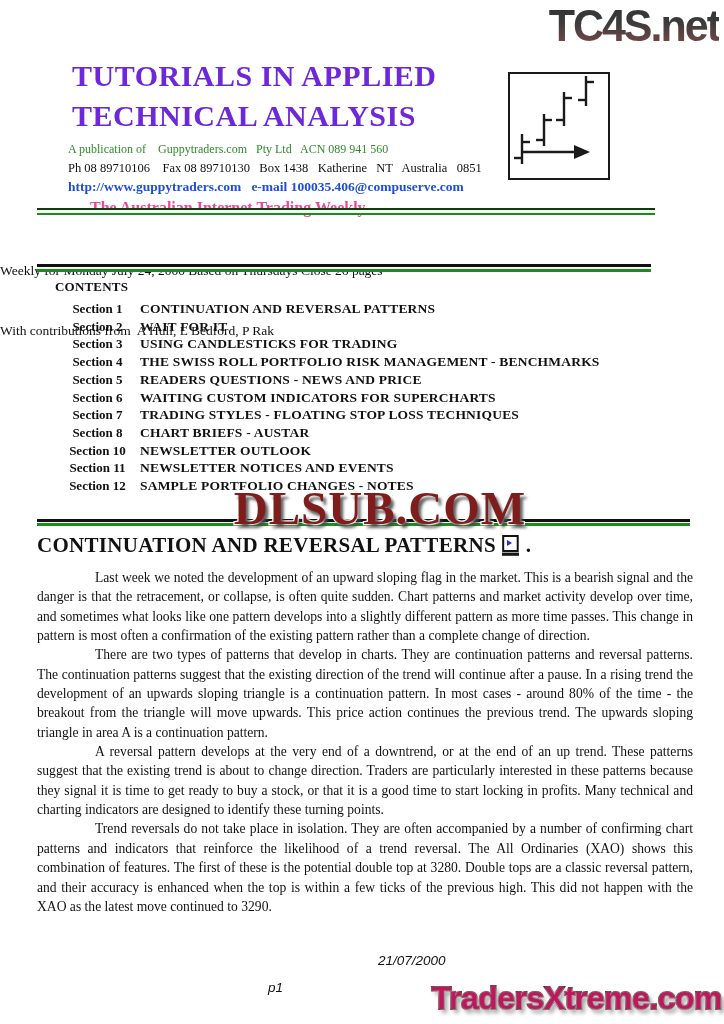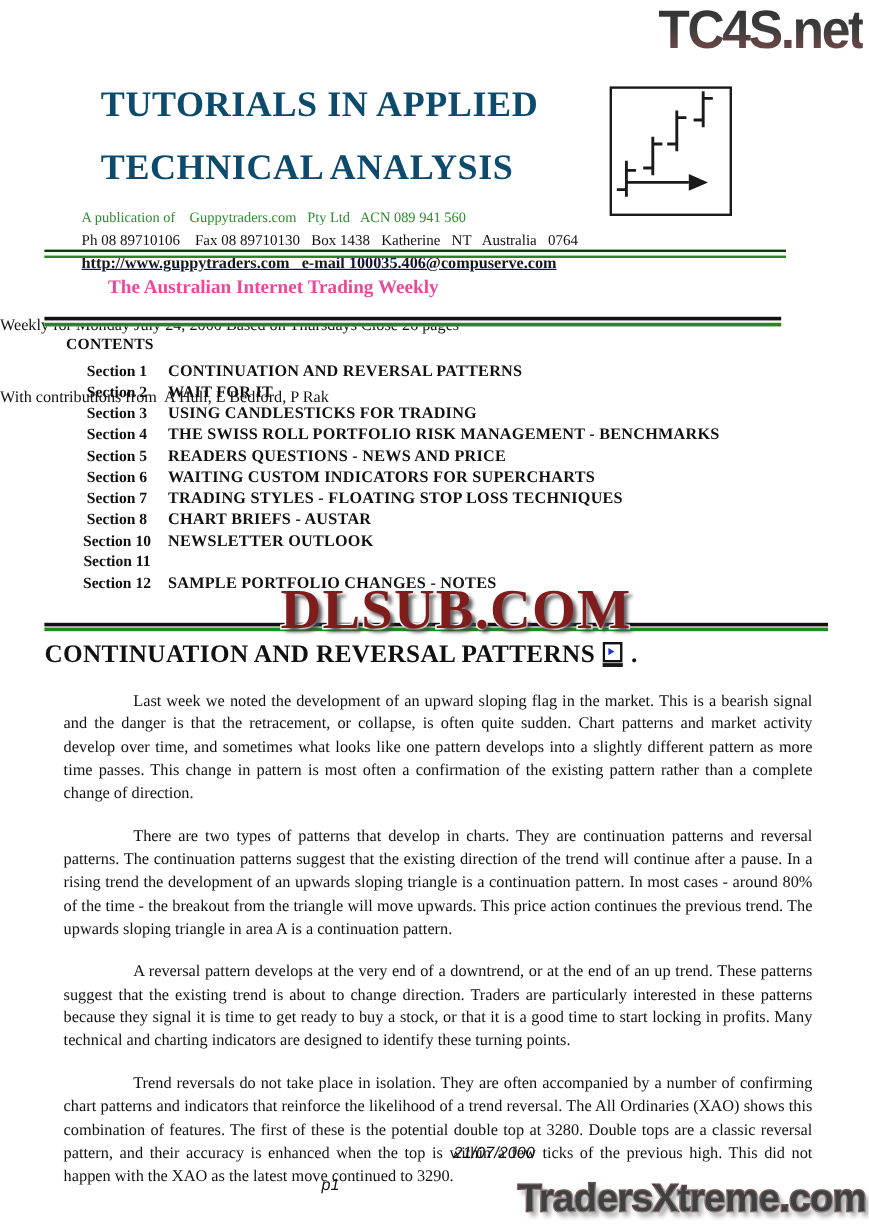--- a/index.html
+++ b/index.html
@@ -8,25 +8,25 @@
 
   
   .tc4s{position:absolute;top:0px;right:5px;
         font-family:"Liberation Sans",sans-serif;font-weight:bold;font-size:43px;
         letter-spacing:-2px;transform:scaleY(1.05);transform-origin:top right;
         background:linear-gradient(180deg,#303030 0%,#3c3c3c 45%,#6f4646 80%,#8a5c5c 100%);
         -webkit-background-clip:text;background-clip:text;color:transparent;}
 
   
   .masthead{position:absolute;left:68px;top:54px;}
-  .mast-title{color:#0c4a6e;font-weight:bold;font-size:30px;line-height:36px;margin:16px;
+  .mast-title{color:#6d28d9;font-weight:bold;font-size:30px;line-height:36px;margin:4px;
               font-family:"Liberation Serif",serif;letter-spacing:0.5px;}
   .mast-pub{color:#2e8b2e;font-size:12px;margin-top:8px;white-space:pre;}
   .mast-contact{color:#111;font-size:12.5px;margin-top:4px;white-space:pre;}
-  .mast-web{color:#0f172a;font-size:13.5px;font-weight:bold;margin-top:3px;white-space:pre;text-decoration:underline;}
+  .mast-web{color:#1d4ed8;font-size:13.5px;font-weight:bold;margin-top:3px;white-space:pre;}
   .mast-tagline{color:#ec4899;font-size:16px;font-weight:bold;margin-top:4px;margin-left:22px;}
 
   
   .chart-box{position:absolute;left:508px;top:72px;width:98px;height:104px;
              border:2px solid #1a1a1a;background:#fff;}
 
   
   .rule{position:absolute;height:3px;border-top:2px solid #0c3b0c;border-bottom:2px solid #1f8b1f;background:#f4fbf4;}
   .rule1{left:37px;top:208px;width:618px;}
   .rule2{left:37px;top:264px;width:614px;height:2px;border-top:3px solid #111;border-bottom:3px solid #1f8b1f;}
@@ -43,47 +43,47 @@
   .toc-sec{font-weight:bold;font-size:13px;width:85px;flex:0 0 85px;text-align:center;}
   .toc-title{font-weight:bold;font-size:13.5px;letter-spacing:0.2px;}
 
   
   .dlsub{position:absolute;left:380px;top:481px;transform:translateX(-50%);
          font-family:"Liberation Serif",serif;font-weight:bold;font-size:47px;letter-spacing:1px;
          color:#7f1d1d;-webkit-text-stroke:2.5px #ffffff;paint-order:stroke fill;
          text-shadow:3px 4px 3px rgba(70,70,70,0.85);z-index:5;}
   .txtreme{position:absolute;right:2px;top:980px;
            font-family:"Liberation Sans",sans-serif;font-weight:bold;font-size:32px;letter-spacing:-0.5px;
-           color:#404040;-webkit-text-stroke:2px #4d2020;paint-order:stroke fill;
+           color:#be185d;-webkit-text-stroke:2px #4d2020;paint-order:stroke fill;
            text-shadow:0 0 3px #cccccc,3px 4px 4px #999999;z-index:5;}
 
   
   .article{position:absolute;left:37px;top:533px;width:656px;}
   .article h2{font-size:21px;font-weight:bold;margin:0 0 10px 0;letter-spacing:0.3px;
               font-family:"Liberation Serif",serif;display:flex;align-items:center;gap:6px;}
-  .article p{margin:16px;font-size:13.6px;line-height:19.35px;text-align:justify;text-indent:58px;}
+  .article p{margin:0;font-size:13.6px;line-height:19.35px;text-align:justify;text-indent:58px;}
 
   
   .pageno{position:absolute;left:268px;top:980px;font-family:"Liberation Sans",sans-serif;
           font-style:italic;font-size:13.5px;}
   .footdate{position:absolute;left:378px;top:953px;font-family:"Liberation Sans",sans-serif;
             font-style:italic;font-size:13.5px;}
 </style>
 </head>
 <body>
 
 <div id="page">
 
   <div class="tc4s">TC4S.net</div>
 
   <div class="masthead">
     <div class="mast-title">TUTORIALS IN APPLIED</div>
     <div class="mast-title">TECHNICAL ANALYSIS</div>
     <div class="mast-pub">A publication of    Guppytraders.com   Pty Ltd   ACN 089 941 560</div>
-    <div class="mast-contact">Ph 08 89710106    Fax 08 89710130   Box 1438   Katherine   NT   Australia   0764</div>
+    <div class="mast-contact">Ph 08 89710106    Fax 08 89710130   Box 1438   Katherine   NT   Australia   0851</div>
     <div class="mast-web">http://www.guppytraders.com   e-mail 100035.406@compuserve.com</div>
     <div class="mast-tagline">The Australian Internet Trading Weekly</div>
   </div>
 
   <div class="chart-box">
     <svg width="94" height="100" viewBox="0 0 94 100">
       <g stroke="#1a1a1a" stroke-width="2.4" fill="none">
         <line x1="12" y1="60" x2="12" y2="90"></line>
           <line x1="4" y1="84" x2="12" y2="84"></line>
           <line x1="12" y1="68" x2="20" y2="68"></line>
@@ -144,20 +144,21 @@
     <div class="toc-row">
       <span class="toc-sec">Section 8</span>
       <span class="toc-title">CHART BRIEFS - AUSTAR</span>
     </div>
     <div class="toc-row">
       <span class="toc-sec">Section 10</span>
       <span class="toc-title">NEWSLETTER OUTLOOK</span>
     </div>
     <div class="toc-row">
       <span class="toc-sec">Section 11</span>
+      <span class="toc-title">NEWSLETTER NOTICES AND EVENTS</span>
     </div>
     <div class="toc-row">
       <span class="toc-sec">Section 12</span>
       <span class="toc-title">SAMPLE PORTFOLIO CHANGES - NOTES</span>
     </div>
   </div>
 
   <div class="dlsub">DLSUB.COM</div>
 
   <div class="rule rule3"></div>

